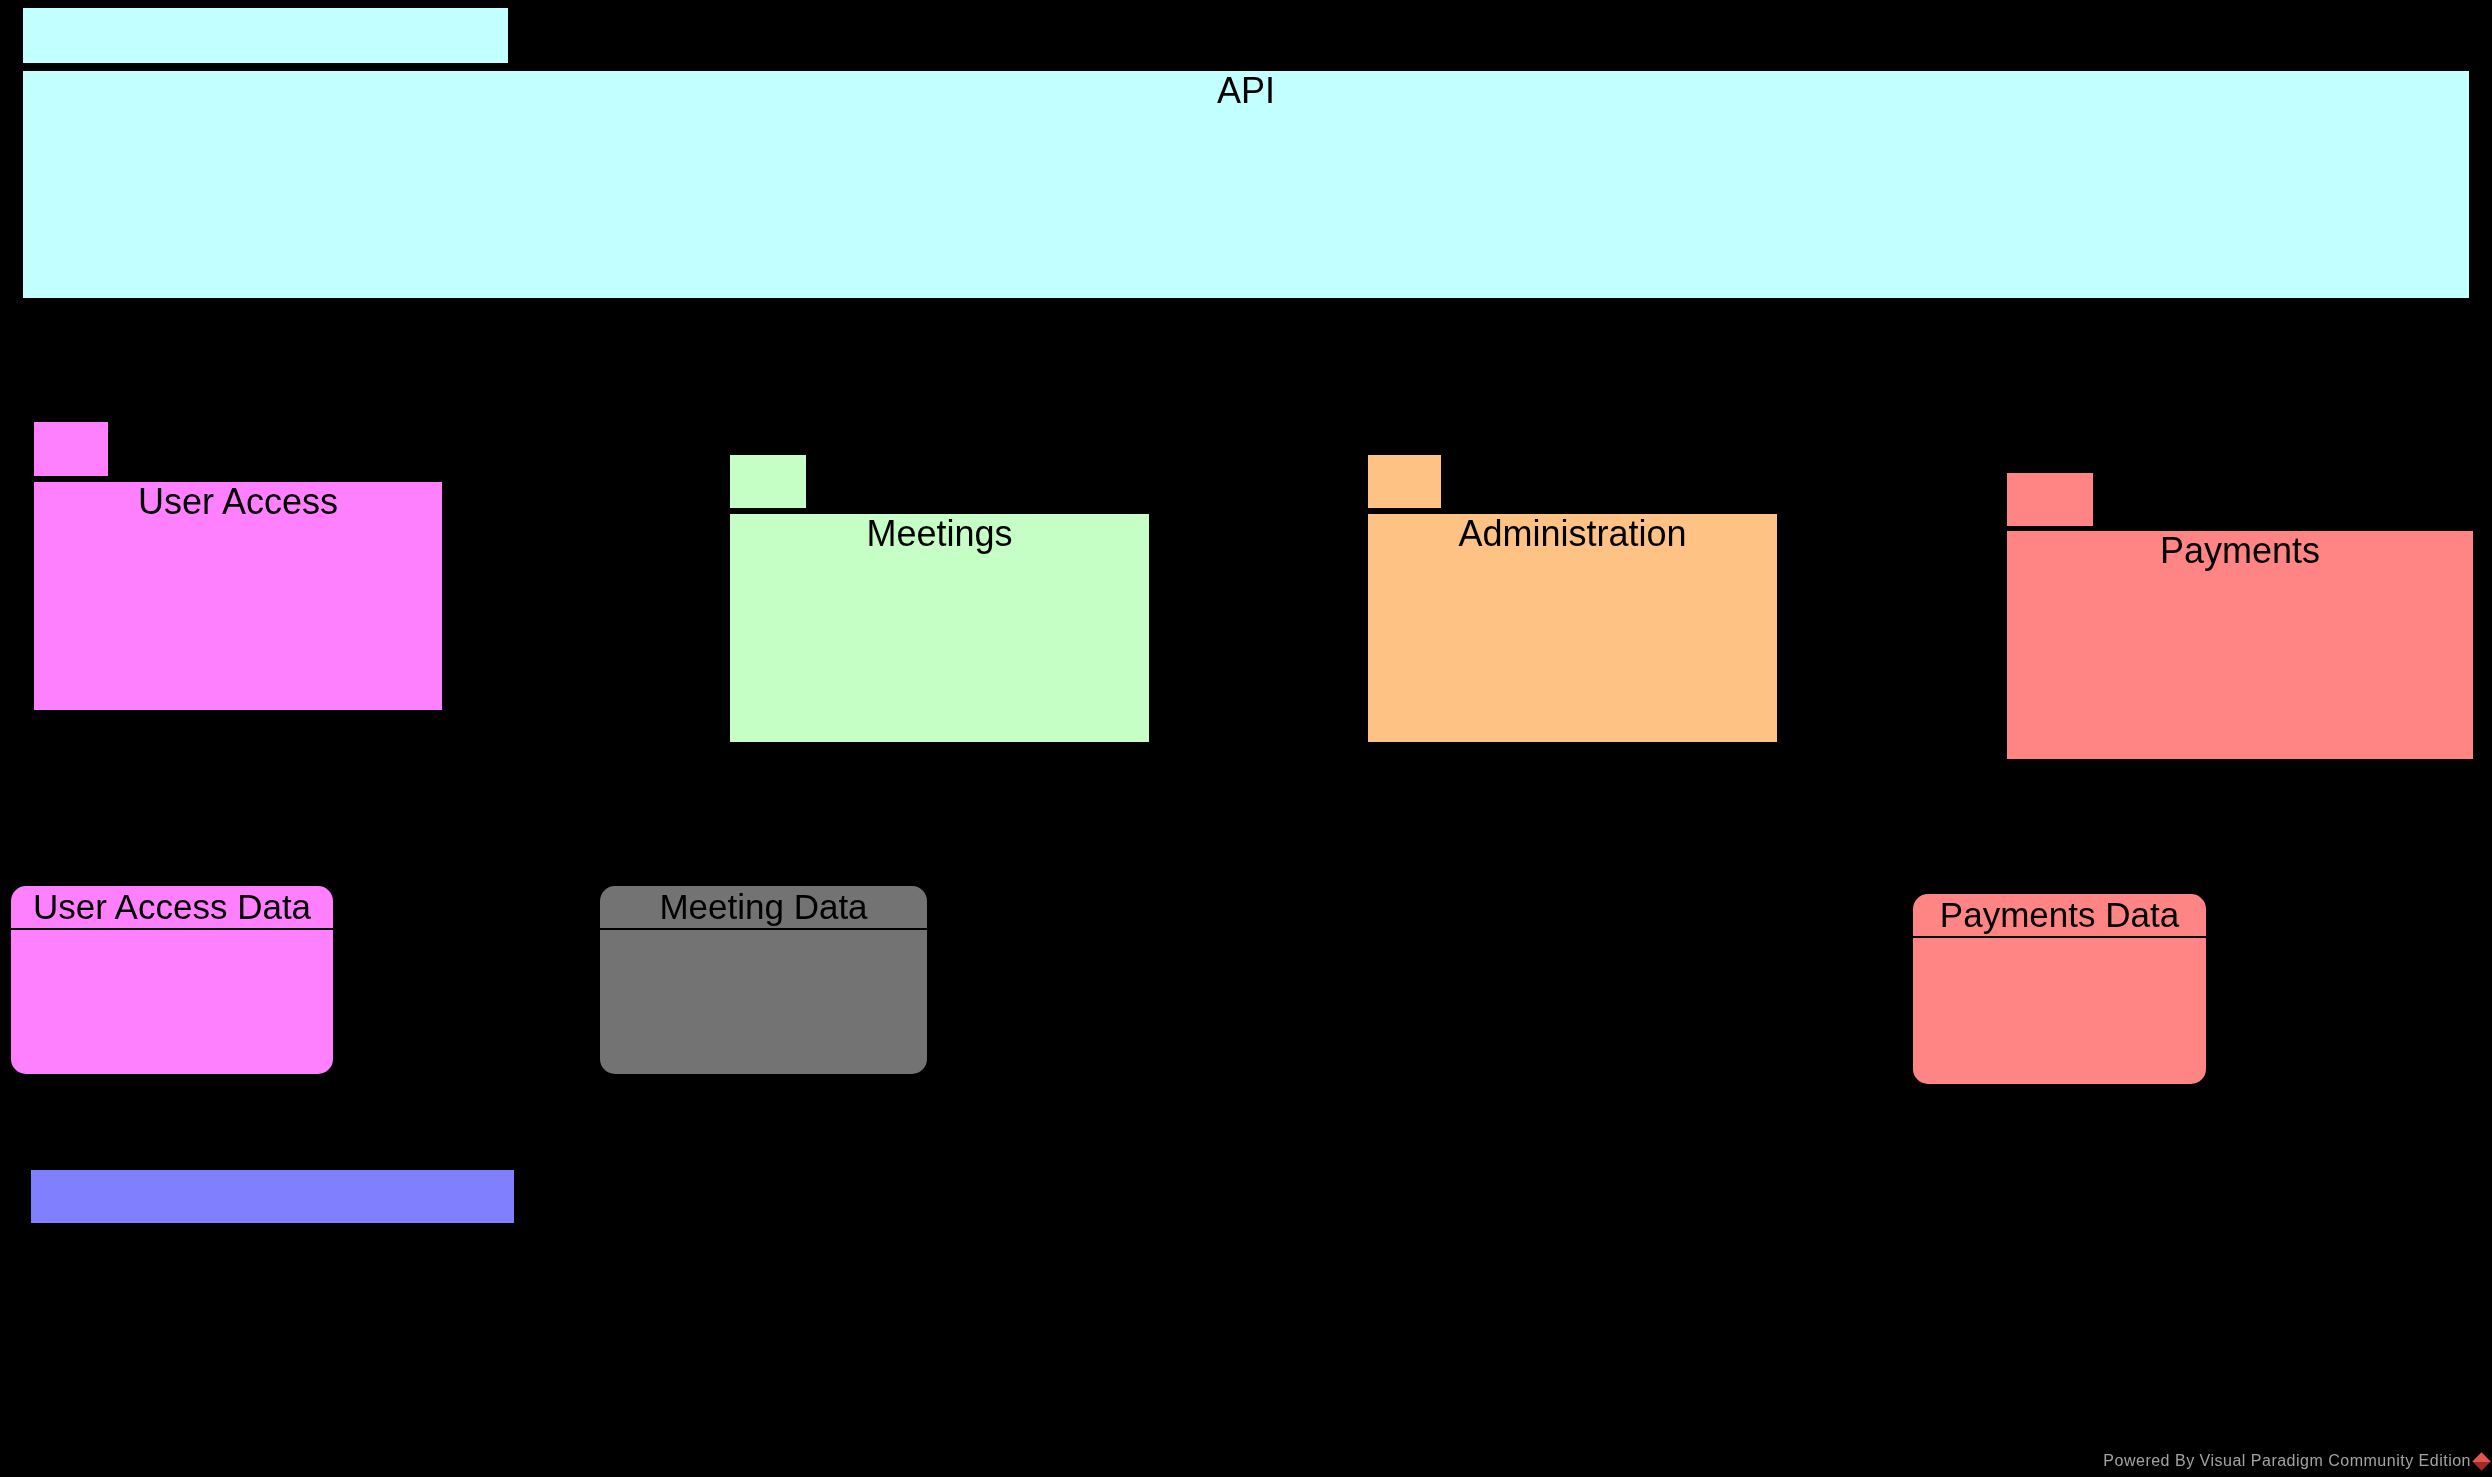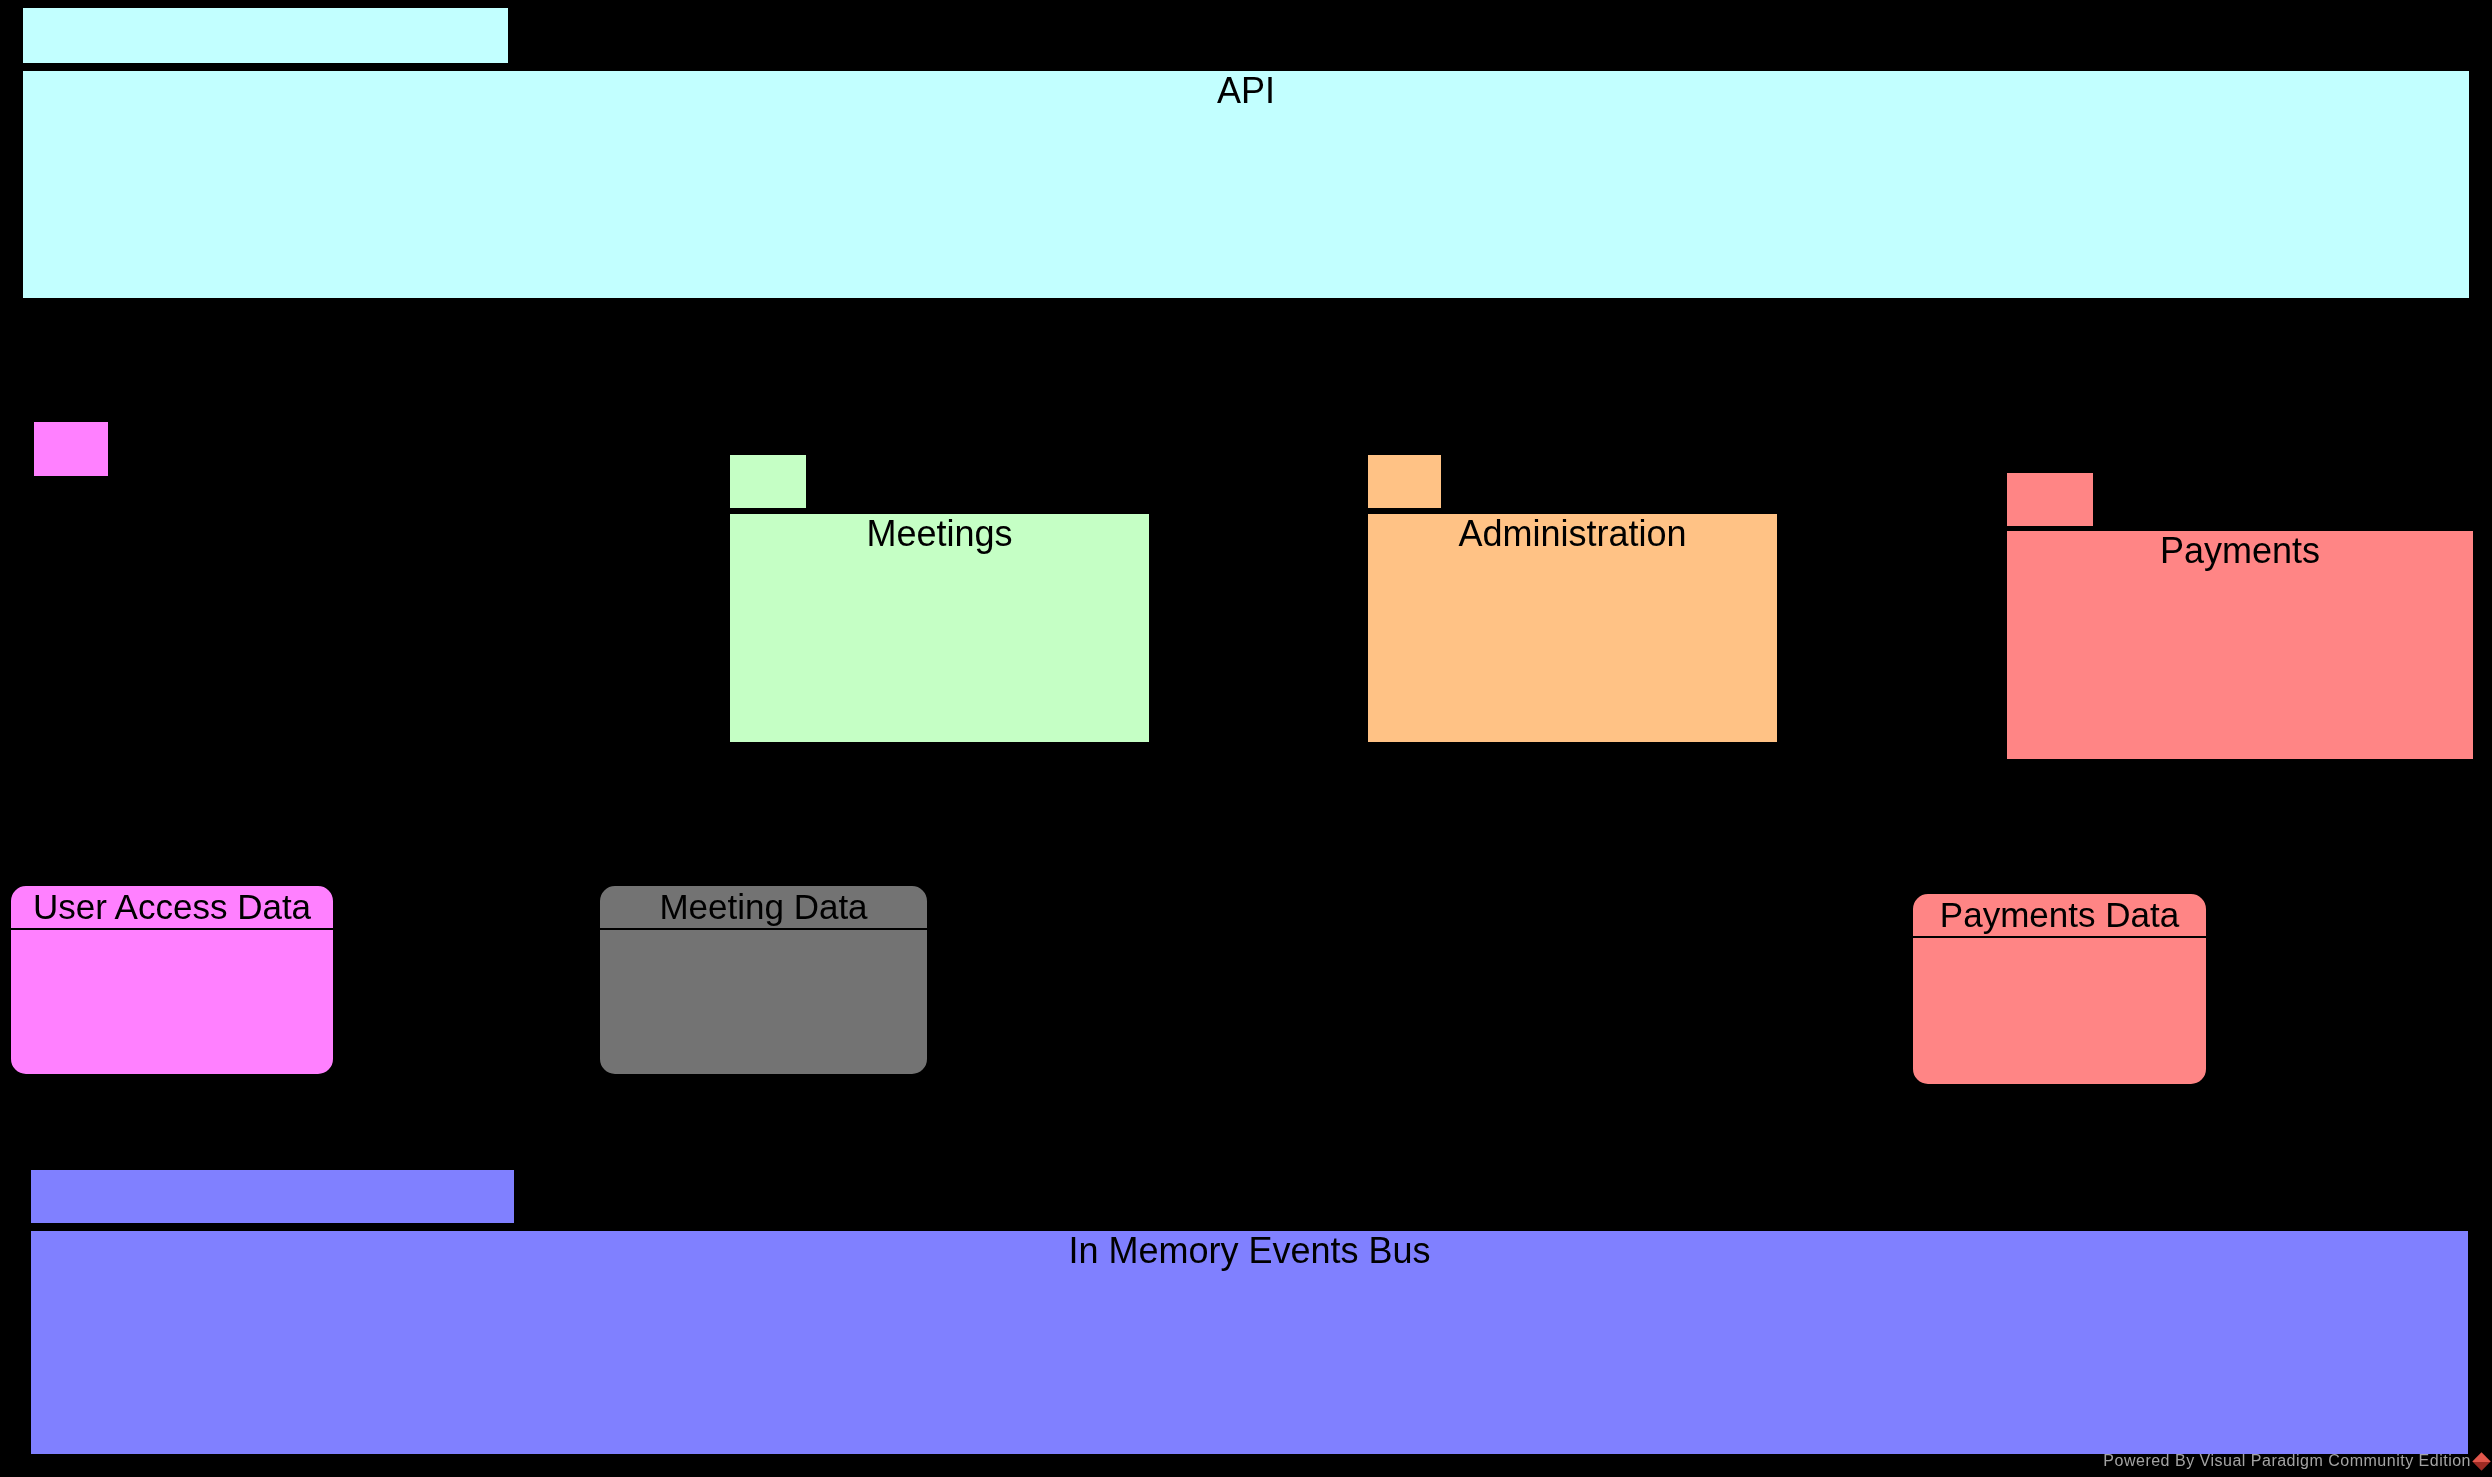--- a/index.html
+++ b/index.html
@@ -96,20 +96,23 @@
 
   <div class="package" id="pkg-api">
     <div class="pkg-tab" style="background-color: rgb(194, 255, 255);"></div>
     <div class="pkg-body" style="background-color: rgb(194, 255, 255);">
       <span class="pkg-label">API</span>
     </div>
   </div>
 
   <div class="package" id="pkg-user-access">
     <div class="pkg-tab" style="background-color: rgb(255, 128, 255);"></div>
+    <div class="pkg-body" style="background-color: rgb(255, 128, 255);">
+      <span class="pkg-label">User Access</span>
+    </div>
   </div>
 
   <div class="package" id="pkg-meetings">
     <div class="pkg-tab" style="background-color: rgb(197, 255, 197);"></div>
     <div class="pkg-body" style="background-color: rgb(197, 255, 197);">
       <span class="pkg-label">Meetings</span>
     </div>
   </div>
 
   <div class="package" id="pkg-administration">
@@ -121,23 +124,20 @@
 
   <div class="package" id="pkg-payments">
     <div class="pkg-tab" style="background-color: rgb(255, 133, 133);"></div>
     <div class="pkg-body" style="background-color: rgb(255, 133, 133);">
       <span class="pkg-label">Payments</span>
     </div>
   </div>
 
   <div class="package" id="pkg-events-bus">
     <div class="pkg-tab" style="background-color: rgb(128, 128, 255);"></div>
-    <div class="pkg-body" style="background-color: rgb(128, 128, 255);">
-      <span class="pkg-label">In Memory Events Bus</span>
-    </div>
   </div>
 
   <div class="datastore" id="ds-user-access-data" style="background-color: rgb(255, 128, 255);">
     <div class="ds-title">User Access Data</div>
   </div>
 
   <div class="datastore" id="ds-meeting-data" style="background-color: #737373;">
     <div class="ds-title">Meeting Data</div>
   </div>
 

